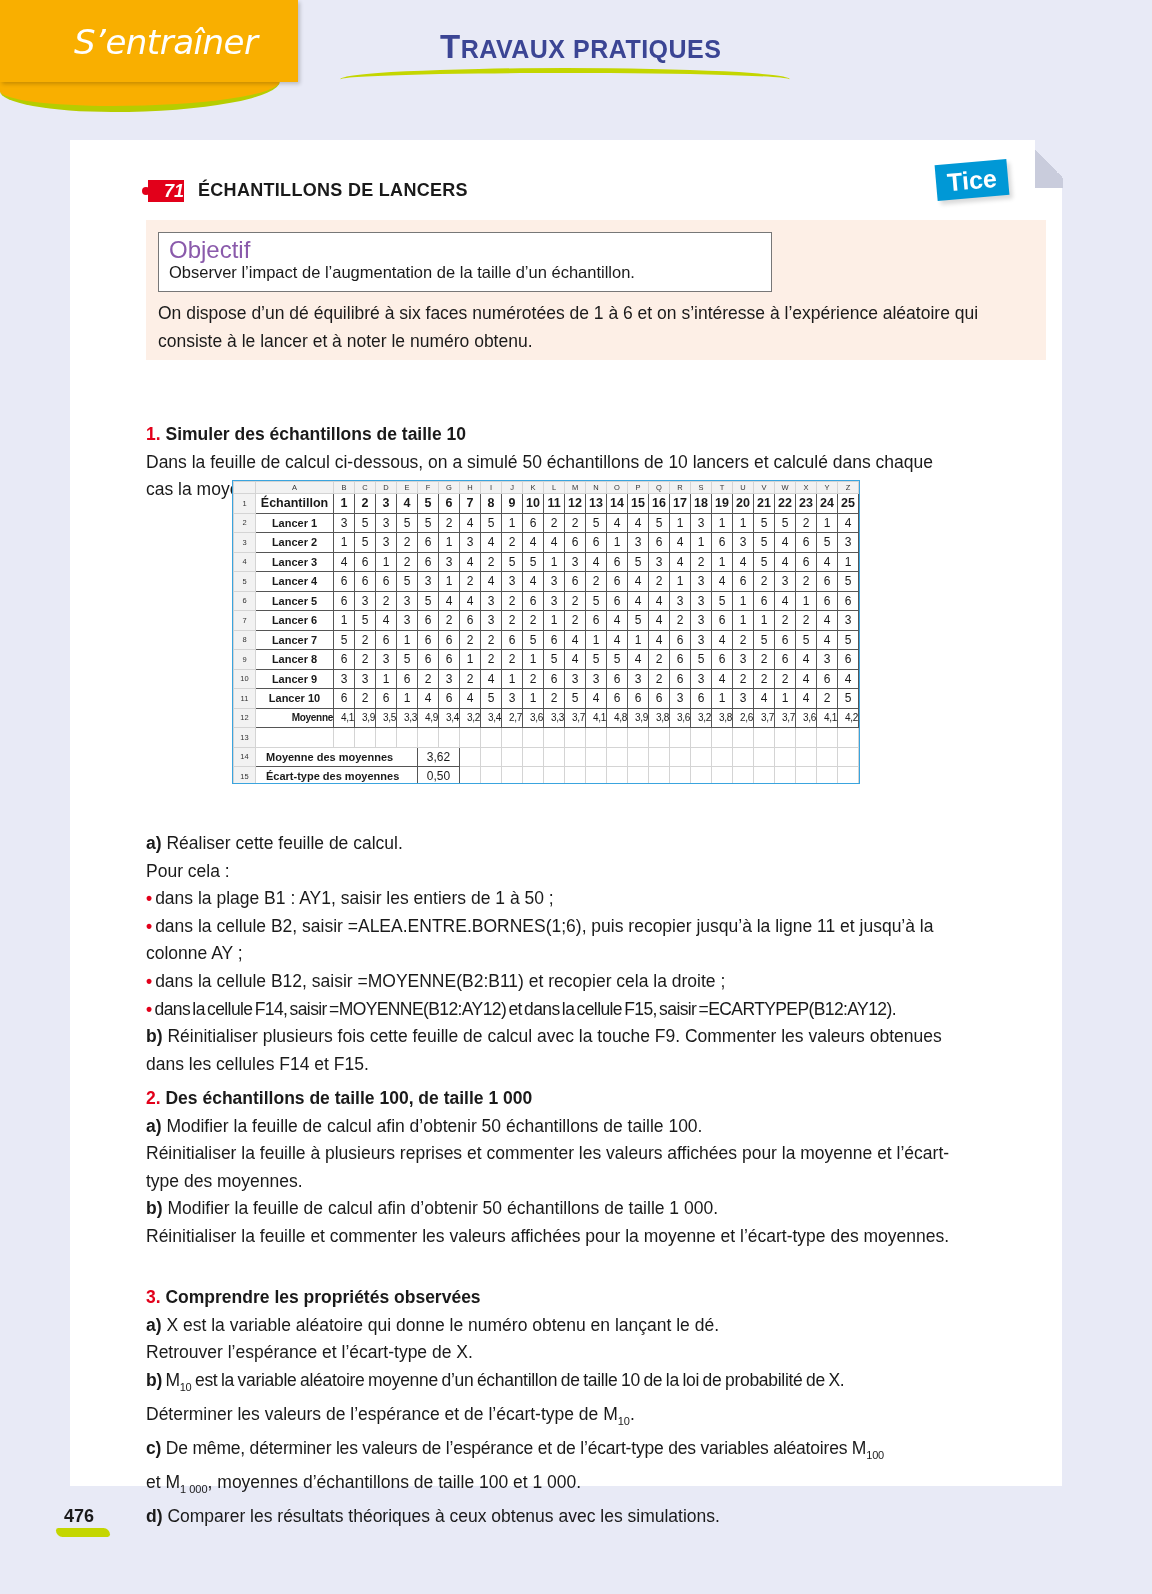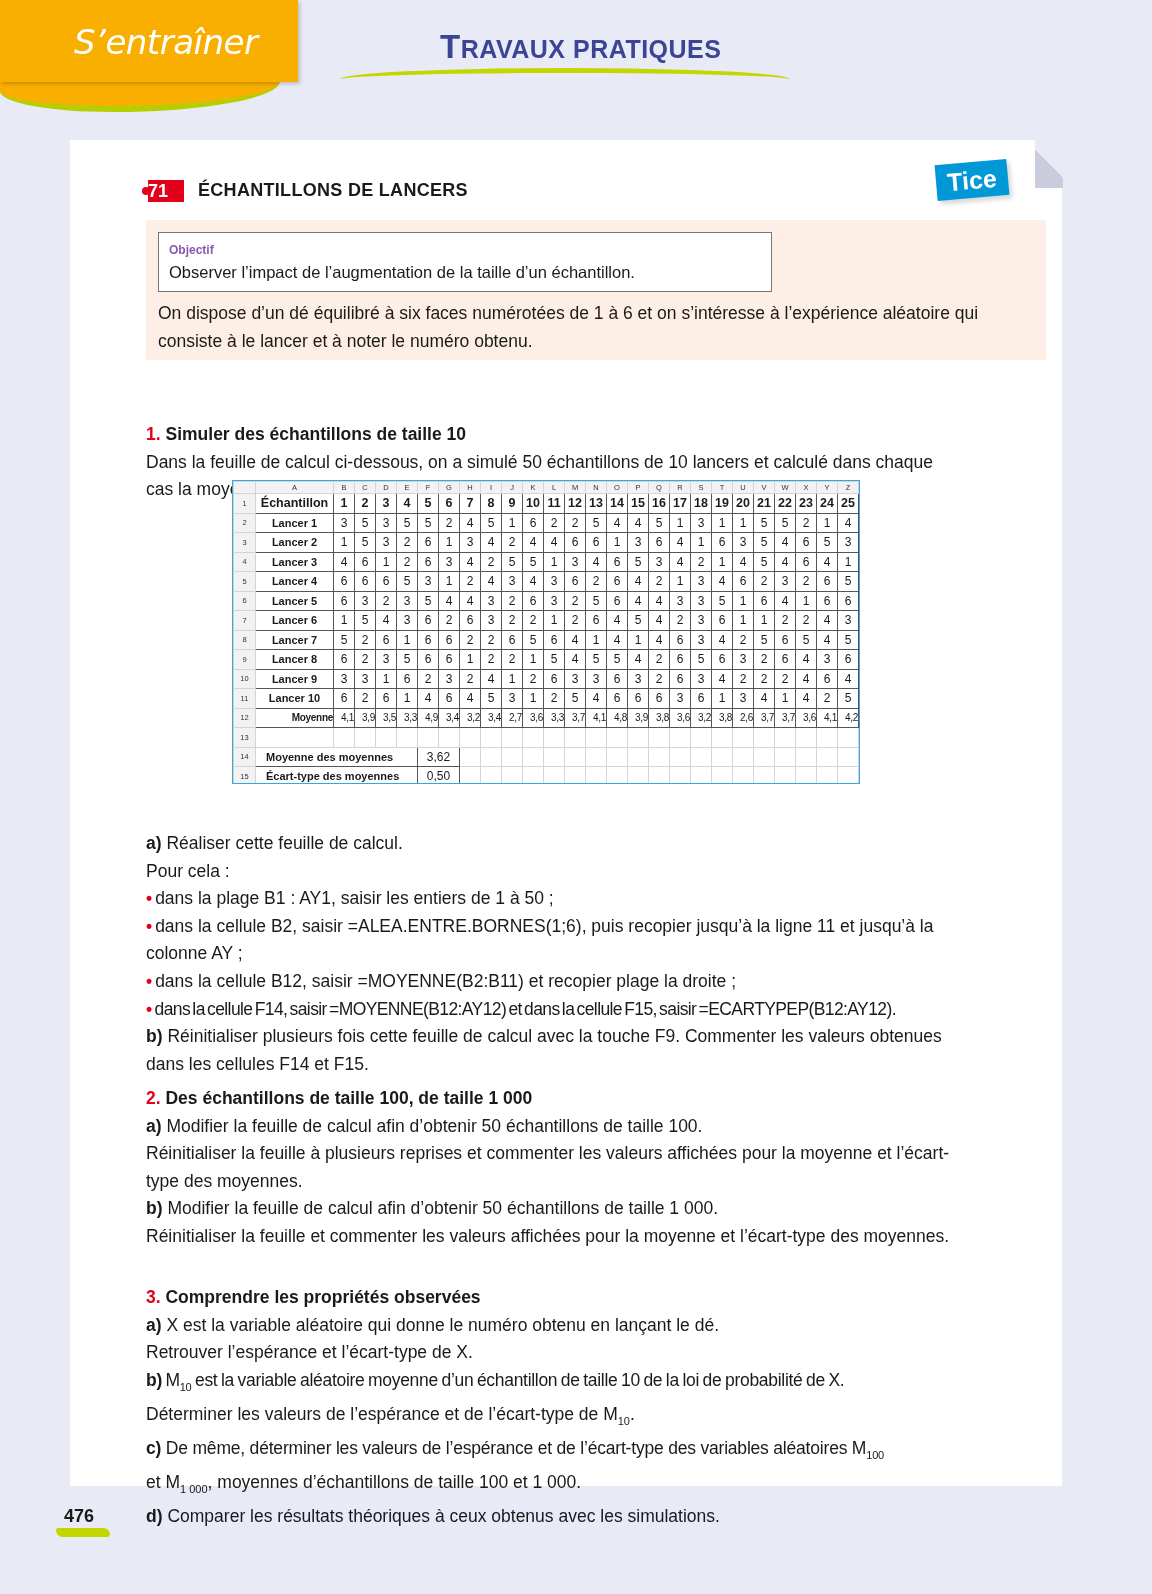--- a/index.html
+++ b/index.html
@@ -32,39 +32,39 @@
     position:absolute; left:70px; top:140px; width:992px; height:1346px; background:#fff;
     box-shadow:2px 3px 6px rgba(0,0,0,0.18);
     clip-path:polygon(0 0, 965px 0, 100% 48px, 100% 100%, 0 100%);
   }
   .fold {
     position:absolute; left:1035px; top:140px; width:28px; height:48px;
     background:linear-gradient(225deg, #e8eaf6 50%, #c9ccdc 50%);
   }
   .ex-num {
     position:absolute; left:148px; top:180px; width:36px; height:22px; background:#e2001a;
-    color:#fff; font-weight:bold; font-size:18px; text-align:left; line-height:22px;
+    color:#fff; font-weight:bold; font-size:18px; text-align:right; line-height:22px;font-style:italic;
   }
   .ex-num:before {
     content:""; position:absolute; left:-6px; top:7px; width:8px; height:8px; background:#e2001a; border-radius:50%;
   }
   .ex-title { position:absolute; left:198px; top:180px; font-weight:bold; font-size:18px; letter-spacing:0.3px; }
   .tice {
     position:absolute; left:936px; top:162px; width:72px; height:36px; background:#0098d6;
     color:#fff; font-weight:bold; font-size:25px; text-align:center; line-height:36px;
     transform:rotate(-5deg); box-shadow:3px 4px 4px rgba(0,0,0,0.15);
   }
   .intro-box {
     position:absolute; left:146px; top:220px; width:900px; height:140px; background:#fdefe6;
   }
   .objectif {
     position:absolute; left:158px; top:232px; width:614px; height:60px; background:#fff;
     border:1px solid #777; box-sizing:border-box; padding:6px 10px;
   }
-  .objectif .h { color:#8a5aab; font-weight:bold; font-size:12px; line-height:22px; }
+  .objectif .h { color:#8a5aab; font-weight:normal; font-size:24px; line-height:22px; }
   .objectif .t { font-size:16.5px; line-height:22px; }
   .intro-text {
     position:absolute; left:158px; top:299px; width:880px; font-size:17.5px; line-height:28px;
   }
   .body-text { position:absolute; left:146px; width:810px; font-size:17.5px; line-height:27.6px;margin-top:32px; }
   .q-head { font-weight:bold; }
   .q-head .n { color:#e2001a; }
   .bullet { color:#e2001a; font-weight:bold; margin-right:3px; }
   .lbl { font-weight:bold; }
   sub { font-size:11px; }
@@ -614,21 +614,21 @@
         </tr>
       </tbody>
   </table>
 </div>
 
 <div class="body-text" style="top:798px;">
   <div><span class="lbl">a)</span> <span>Réaliser cette feuille de calcul.</span></div>
   <div>Pour cela :</div>
   <div><span class="bullet">•</span><span>dans la plage B1 : AY1, saisir les entiers de 1 à 50 ;</span></div>
   <div><span class="bullet">•</span><span>dans la cellule B2, saisir =ALEA.ENTRE.BORNES(1;6), puis recopier jusqu’à la ligne 11 et jusqu’à la colonne AY ;</span></div>
-  <div><span class="bullet">•</span><span>dans la cellule B12, saisir =MOYENNE(B2:B11) et recopier plage la droite ;</span></div>
+  <div><span class="bullet">•</span><span>dans la cellule B12, saisir =MOYENNE(B2:B11) et recopier cela la droite ;</span></div>
   <div class="condensed"><span class="bullet">•</span><span>dans la cellule F14, saisir =MOYENNE(B12:AY12) et dans la cellule F15, saisir =ECARTYPEP(B12:AY12).</span></div>
   <div><span class="lbl">b)</span> <span>Réinitialiser plusieurs fois cette feuille de calcul avec la touche F9. Commenter les valeurs obtenues dans les cellules F14 et F15.</span></div>
 </div>
 
 <div class="body-text" style="top:1053px;">
   <div class="q-head">
     <span class="n">2.</span>
     <span>Des échantillons de taille 100, de taille 1 000</span>
   </div>
   <div><span class="lbl">a)</span> <span>Modifier la feuille de calcul afin d’obtenir 50 échantillons de taille 100.</span></div>

